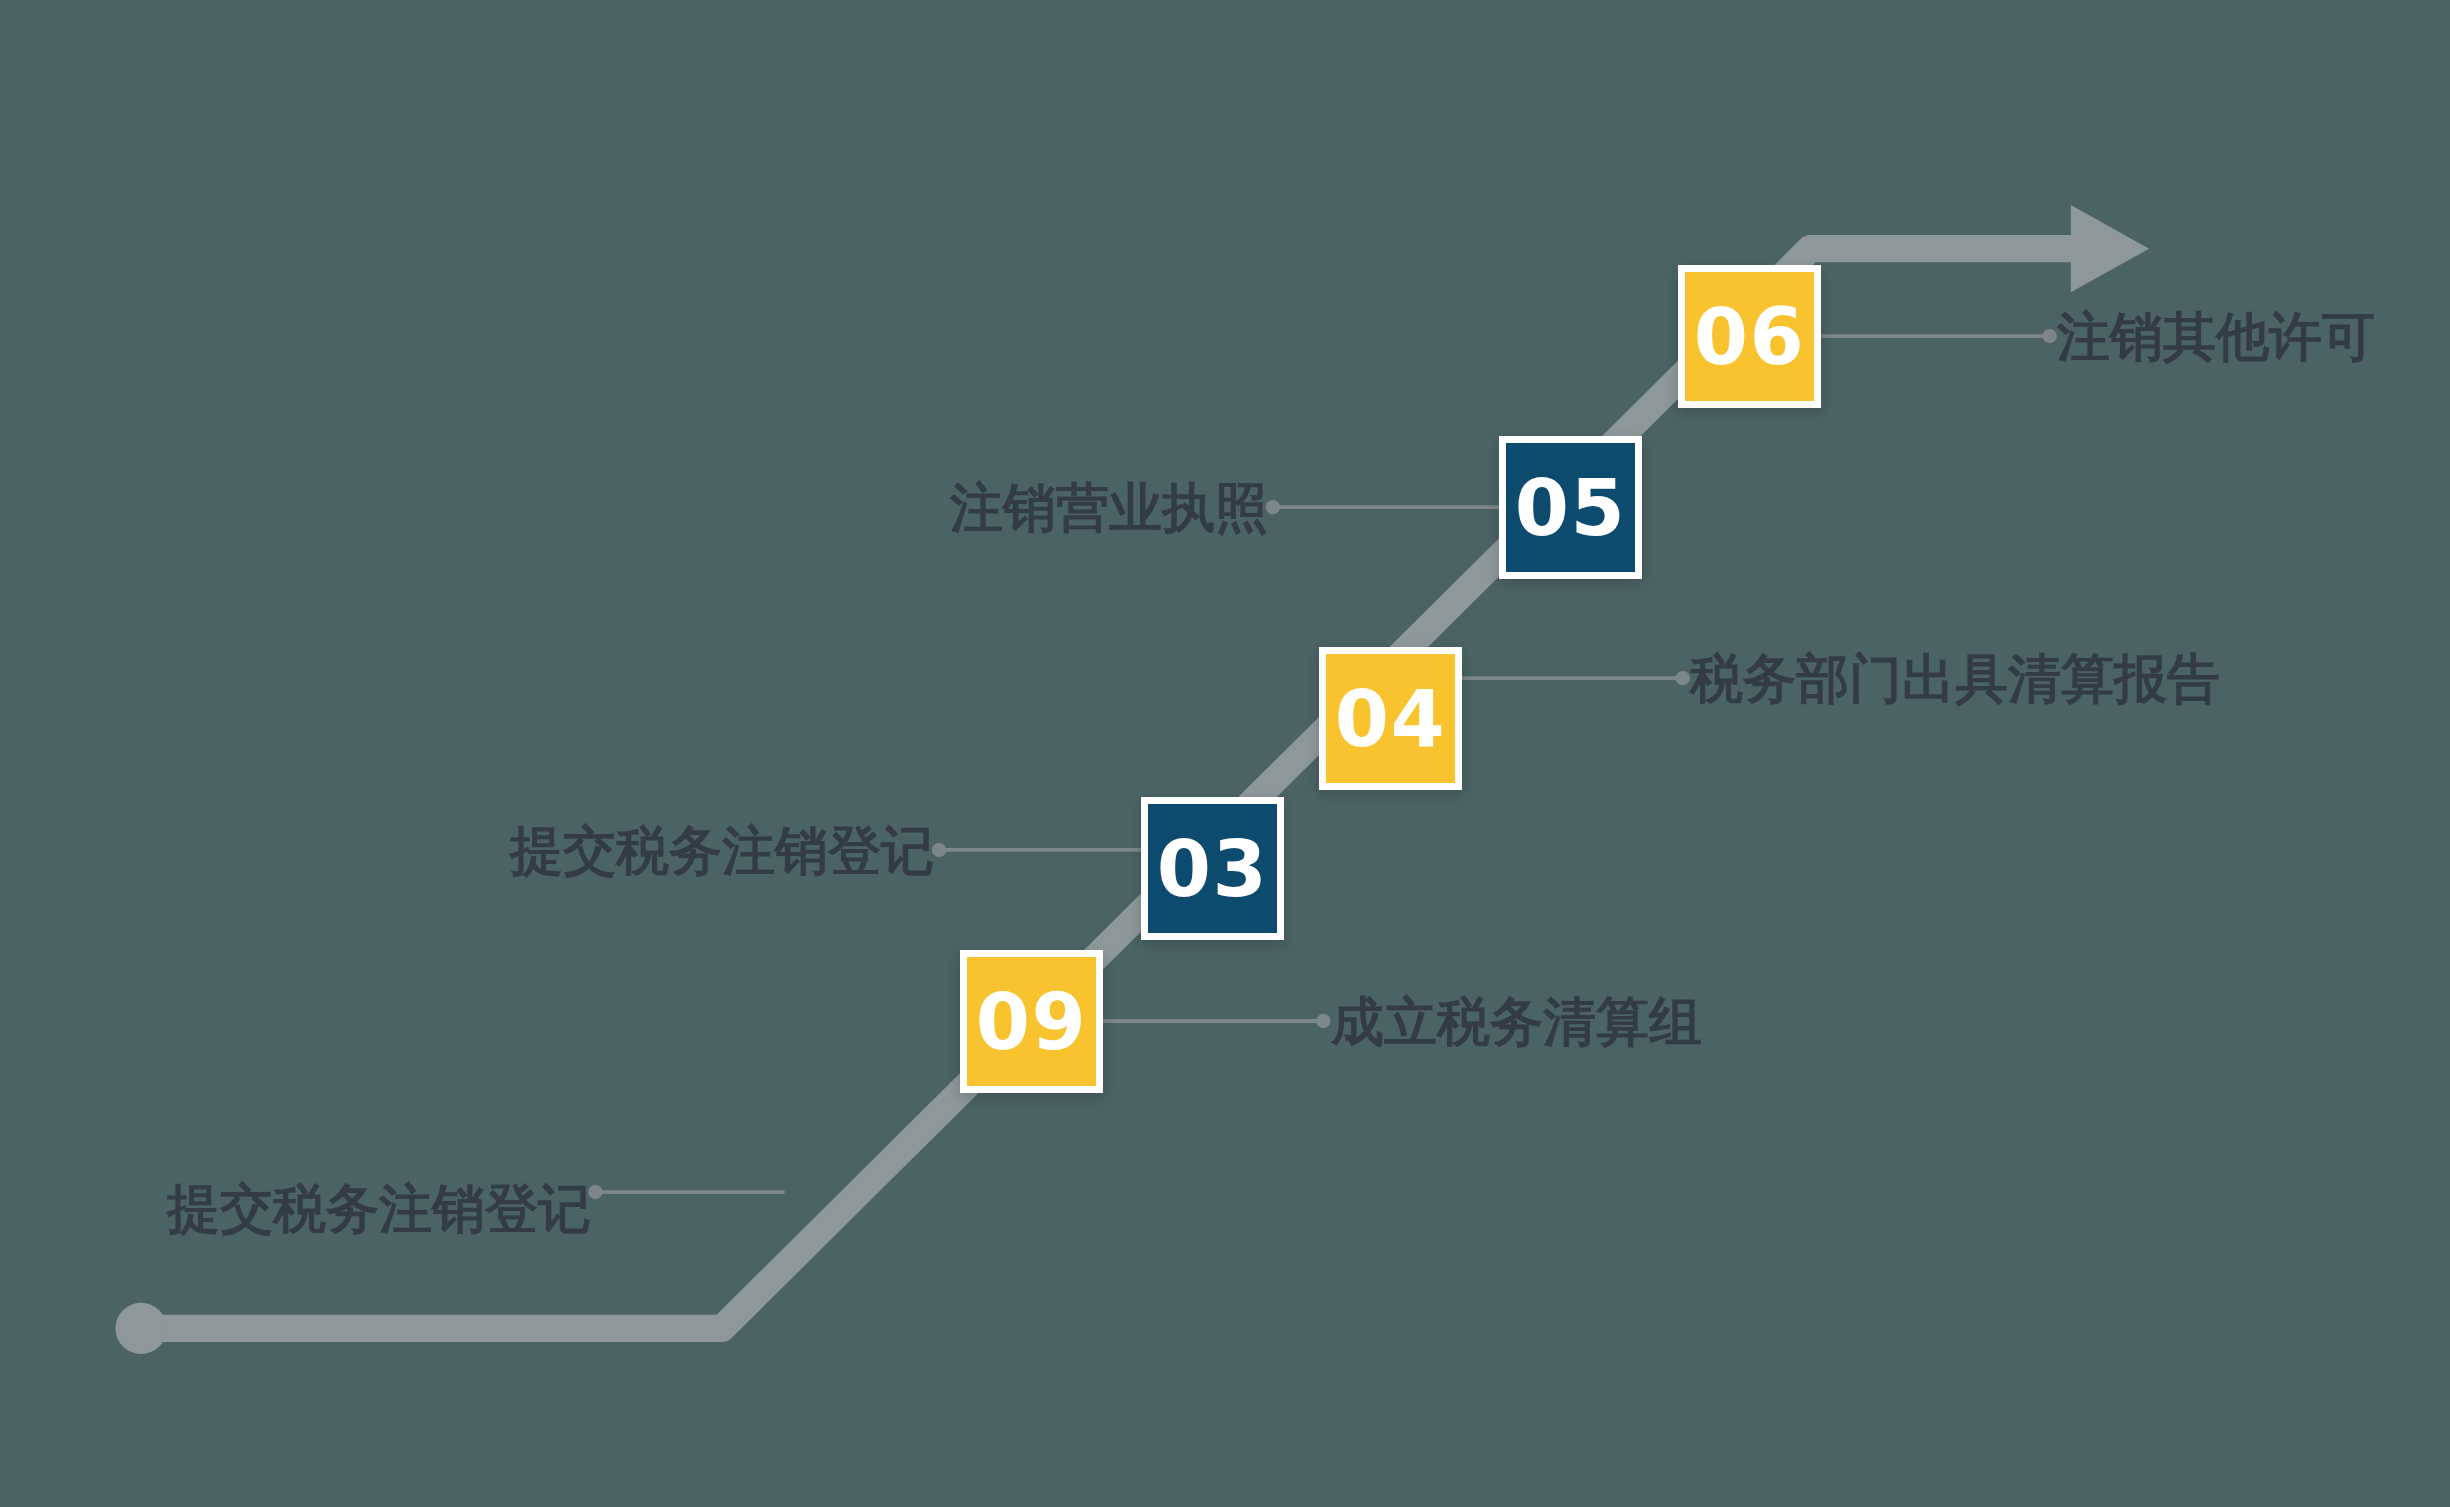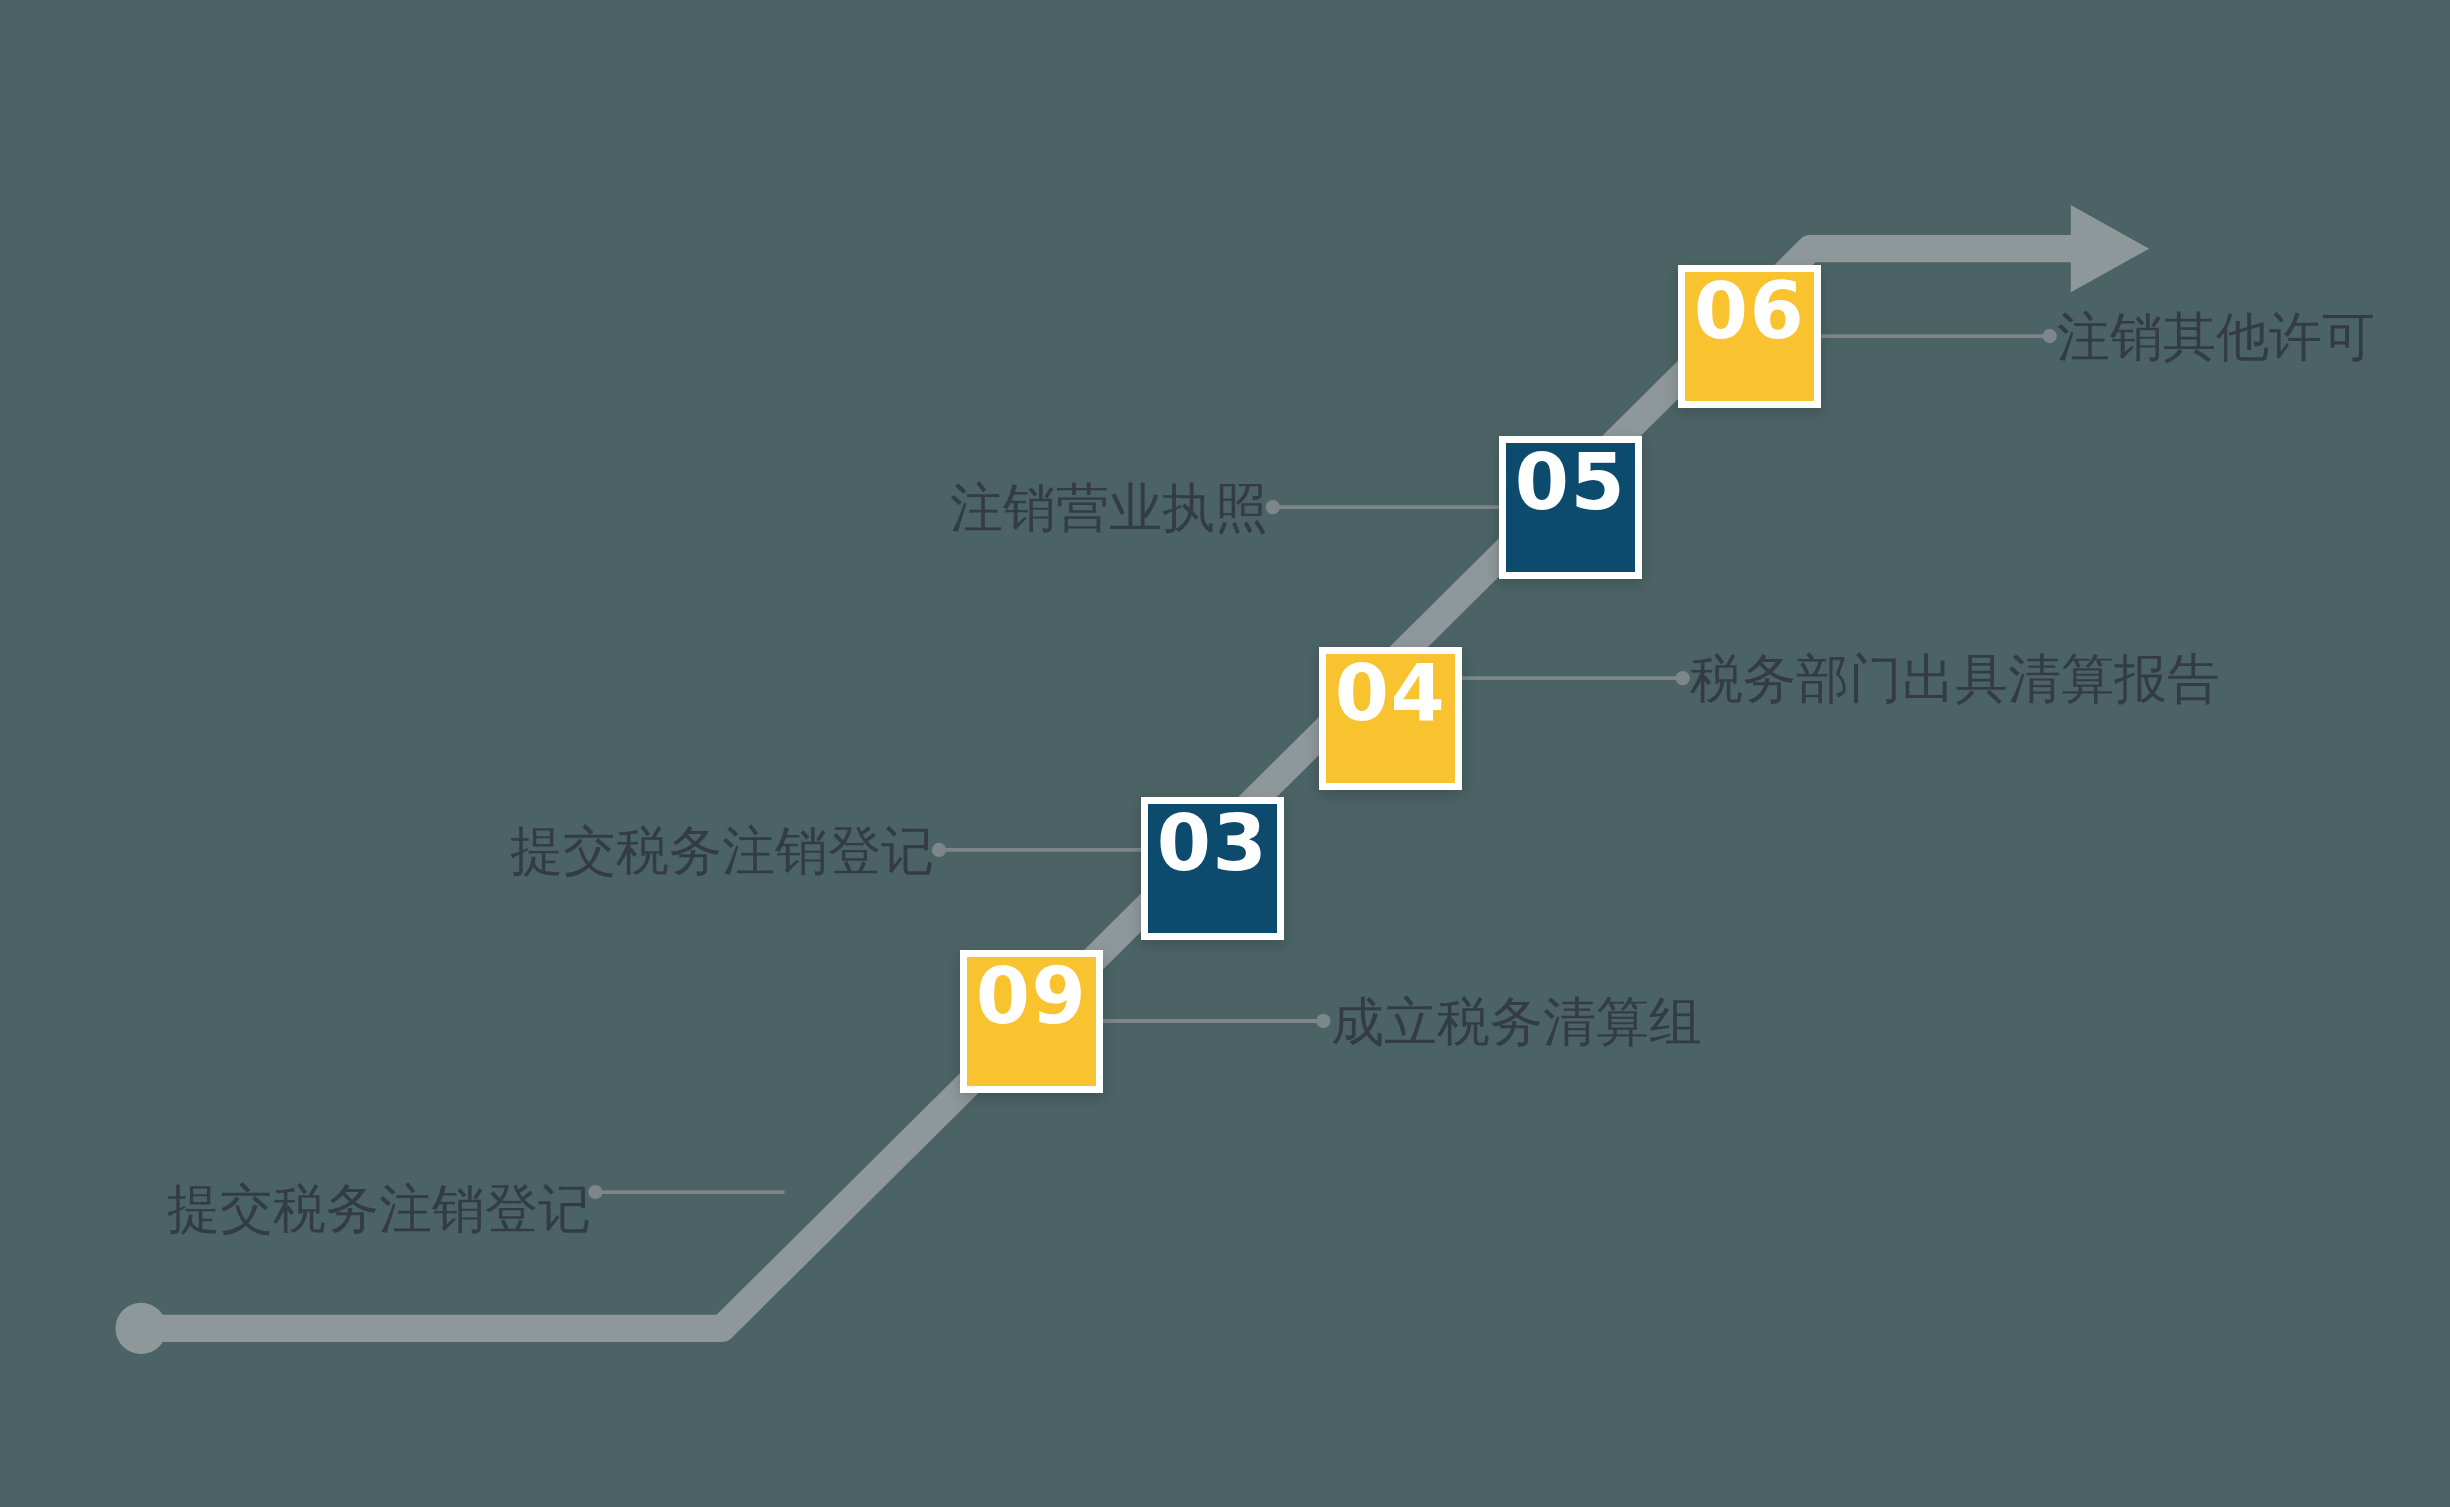--- a/index.html
+++ b/index.html
@@ -25,20 +25,21 @@
     width: 2450px;
     height: 1507px;
   }
   .step {
     position: absolute;
     width: 143px;
     height: 143px;
     box-sizing: border-box;
     border: 7.5px solid #ffffff;
     display: flex;
+    align-items: center;
     justify-content: center;
     box-shadow: 0 4.5px 13.6px rgba(0,0,0,0.18);
   }
   .step.dark   { background: #0c4a6e; }
   .step.yellow { background: #f8c32e; }
   .step .num {
     color: #ffffff;
     font-size: 78px;
     font-weight: 700;
     line-height: 1;
@@ -48,21 +49,21 @@
   .step-02 { left: 960px; top: 950px; }
   .step-03 { left: 1141px; top: 797px; }
   .step-04 { left: 1319px; top:  607px; margin-top: 40px; }
   .step-05 { left: 1499px; top:  436px; }
   .step-06 { left: 1678px; top:  265px; }
 
   .step-label {
     position: absolute;
     color: #333b47;
     font-size: 53px;
-    font-weight: 400;
+    font-weight: 700;
     line-height: 53px;
     white-space: nowrap;
   }
   .label-01 { right: 1859px; top: 1166px; text-align: right; margin-top: 16px; }
   .label-02 { left: 1331px;  top: 995px; }
   .label-03 { right: 1516px; top: 824px; text-align: right; }
   .label-04 { left: 1690px;  top:  652px; }
   .label-05 { right: 1182px; top:  481px; text-align: right; }
   .label-06 { left: 2057px;  top:  310px; }
 </style>

